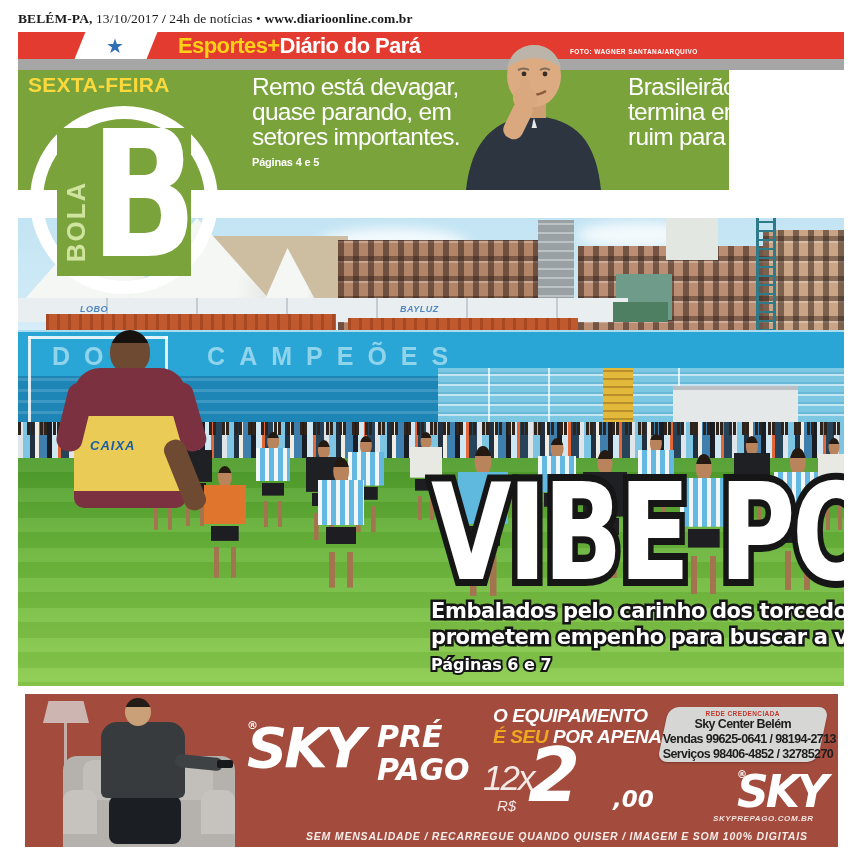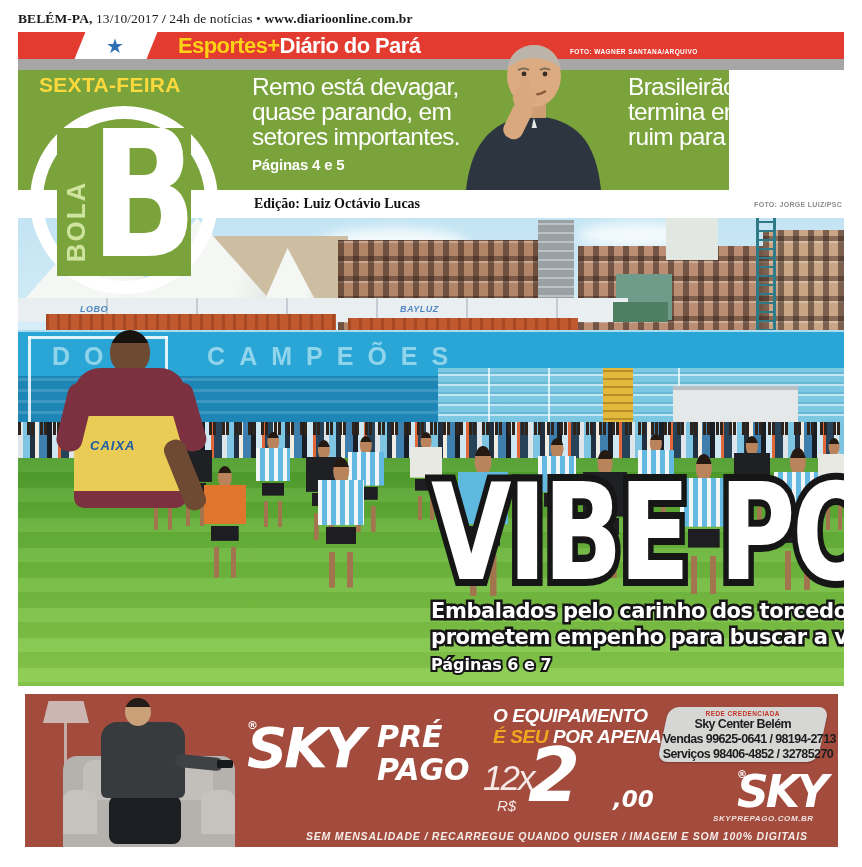--- a/index.html
+++ b/index.html
@@ -17,27 +17,27 @@
   .flag-star { position:absolute; left:88px; top:2px; font-size:20px; color:#2f6fb4; line-height:24px; }
   .banner-title { position:absolute; left:160px; top:1px; font-size:22px; font-weight:bold; letter-spacing:-.6px; white-space:nowrap; }
   .banner-title .accent { color:#fcd116; }
   .banner-title .rest { color:#fff; }
   .banner-credit { position:absolute; left:552px; top:16px; font-size:6.5px; color:#fff; letter-spacing:.4px; font-weight:bold; }
 
   
   .graybar { position:absolute; left:18px; top:59px; width:826px; height:11px; background:#a6a6a6; }
 
   
-  .green { position:absolute; left:18px; top:70px; width:711px; height:120px; background:#7ba33c;padding-left:11px; }
+  .green { position:absolute; left:18px; top:70px; width:711px; height:120px; background:#7ba33c; }
   .day-label { position:absolute; left:10px; top:3px; font-size:21px; font-weight:bold; letter-spacing:.3px; color:#fbd93c; }
   .story { position:absolute; color:#fff; width:218px; }
   .story-left { left:234px; top:4px; }
   .story-right { left:610px; top:4px; }
   .story .hl { font-size:24.5px; line-height:1.02; letter-spacing:-.7px; font-weight:normal; }
-  .story .pg { margin-top:7px; font-size:15px; font-weight:bold; letter-spacing:-.2px; }
+  .story .pg { margin-top:7px; font-size:11px; font-weight:bold; letter-spacing:-.2px; }
 
   
   .columnist { position:absolute; left:438px; top:34px; width:190px; height:156px; z-index:5; }
 
   
   .edition-bar { position:absolute; left:18px; top:190px; width:826px; height:28px; background:#fff; }
   .editor { position:absolute; left:236px; top:6px; font-family:"Liberation Serif", serif; font-weight:bold; font-size:14px; color:#111; }
   .photo-credit { position:absolute; right:2px; top:11px; font-size:7px; color:#8a8a8a; font-weight:bold; letter-spacing:.3px; }
 
   
@@ -211,24 +211,20 @@
     <path d="M86,58 Q96,64 108,57" stroke="#8a5a3a" stroke-width="2.4" fill="none"></path>
     <path d="M96,84 l-3,10 6,0 Z" fill="#e8e8e8"></path>
     <g>
       <rect x="66" y="78" width="22" height="52" rx="10" fill="#2c3540" transform="rotate(24 77 104)"></rect>
       <rect x="70" y="66" width="20" height="40" rx="9" fill="#d9a87e" transform="rotate(26 80 86)"></rect>
       <circle cx="87" cy="64" r="12" fill="#d9a87e"></circle>
       <rect x="83" y="42" width="9" height="20" rx="4.5" fill="#d9a87e" transform="rotate(-12 87 52)"></rect>
     </g>
   </svg>
 
-  <div class="edition-bar">
-    <div class="editor">Edição: Luiz Octávio Lucas</div>
-    <div class="photo-credit">FOTO: JORGE LUIZ/PSC</div>
-  </div>
 
   <div class="photo">
     <div class="cloud" style="left:300px;top:10px;width:150px;height:34px;"></div>
     <div class="cloud" style="left:560px;top:4px;width:120px;height:26px;"></div>
 
     <div class="bld" style="left:195px;top:18px;width:135px;height:80px;background:#cdbda1;"></div>
     <div class="bld win" style="left:320px;top:22px;width:235px;height:92px;background-color:#b28468;"></div>
     <div class="bld tower-lines" style="left:520px;top:2px;width:36px;height:95px;background-color:#99a1a5;"></div>
     <div class="bld win" style="left:560px;top:28px;width:185px;height:86px;background-color:#bb8d72;"></div>
     <div class="bld win" style="left:745px;top:12px;width:81px;height:102px;background-color:#c9a585;"></div>

